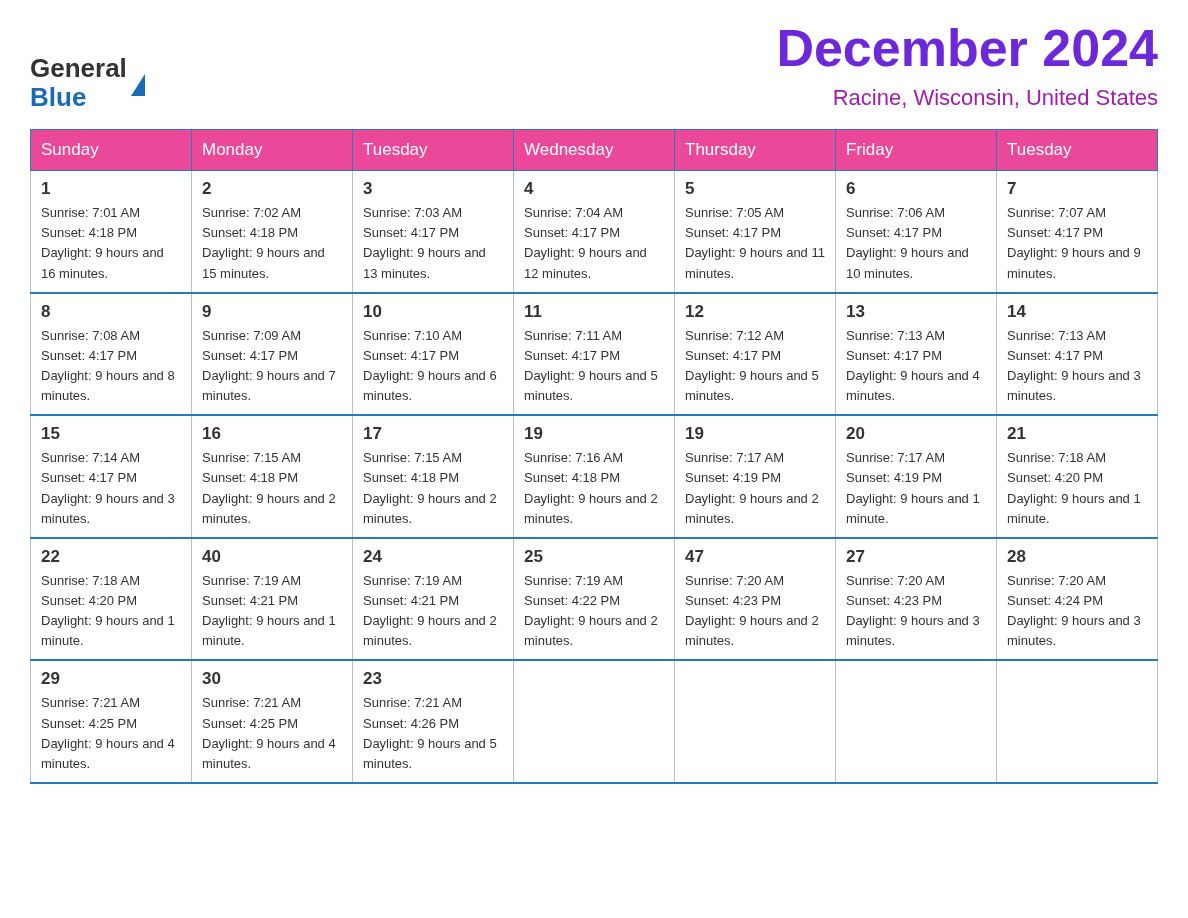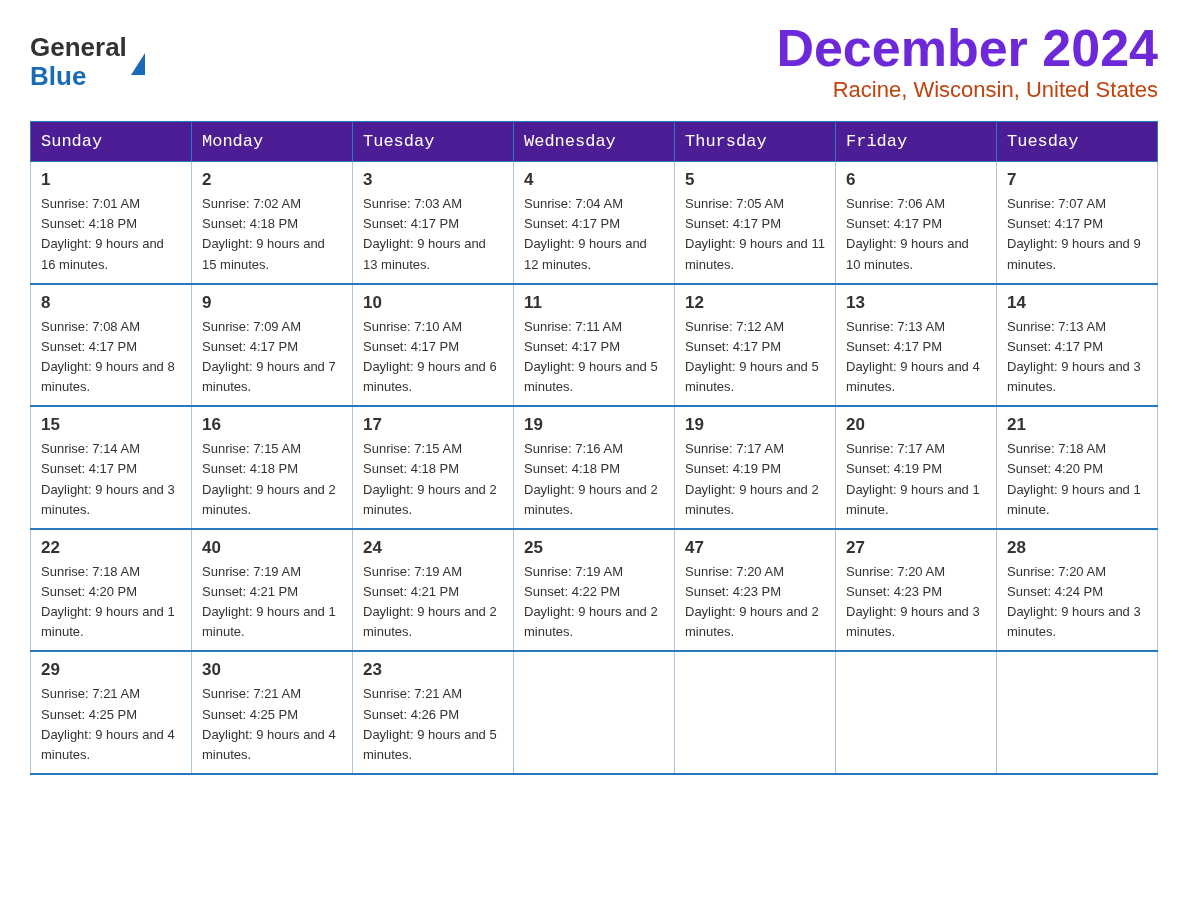--- a/index.html
+++ b/index.html
@@ -6,21 +6,21 @@
     body {
       font-family: Arial, sans-serif;
       background: #fff;
       width: 1188px;
       min-height: 918px;
       padding: 20px 30px;
     }
     .header {
       display: flex;
       justify-content: space-between;
-      align-items: center;
+      align-items: flex-end;
       margin-bottom: 18px;
     }
     .logo {
       display: flex;
       align-items: center;
     }
     .logo-text {
       display: flex;
       flex-direction: column;
       line-height: 1.1;
@@ -47,36 +47,35 @@
       text-align: right;
     }
     .month-title {
       font-size: 52px;
       font-weight: bold;
       color: #6d28d9;
       line-height: 1.1;
     }
     .location {
       font-size: 22px;
-      color: #c2410c;
-      margin-top: 0;
+      color: #a21caf;
+      margin-top: 8px;
     }
     table {
       width: 100%;
       border-collapse: collapse;
     }
     thead th {
-      background-color: #4c1d95;
+      background-color: #ec4899;
       color: #fff;
       font-size: 17px;
       font-weight: normal;
       padding: 10px 10px;
       text-align: left;
       border: 1px solid #2878be;
-      font-family: Liberation Mono, monospace;
     }
     tbody td {
       border: 1px solid #b0c4d8;
       vertical-align: top;
       padding: 8px 10px;
       width: 14.28%;
       min-height: 110px;
       font-size: 13.5px;
       color: #333;
       background: #fff;

